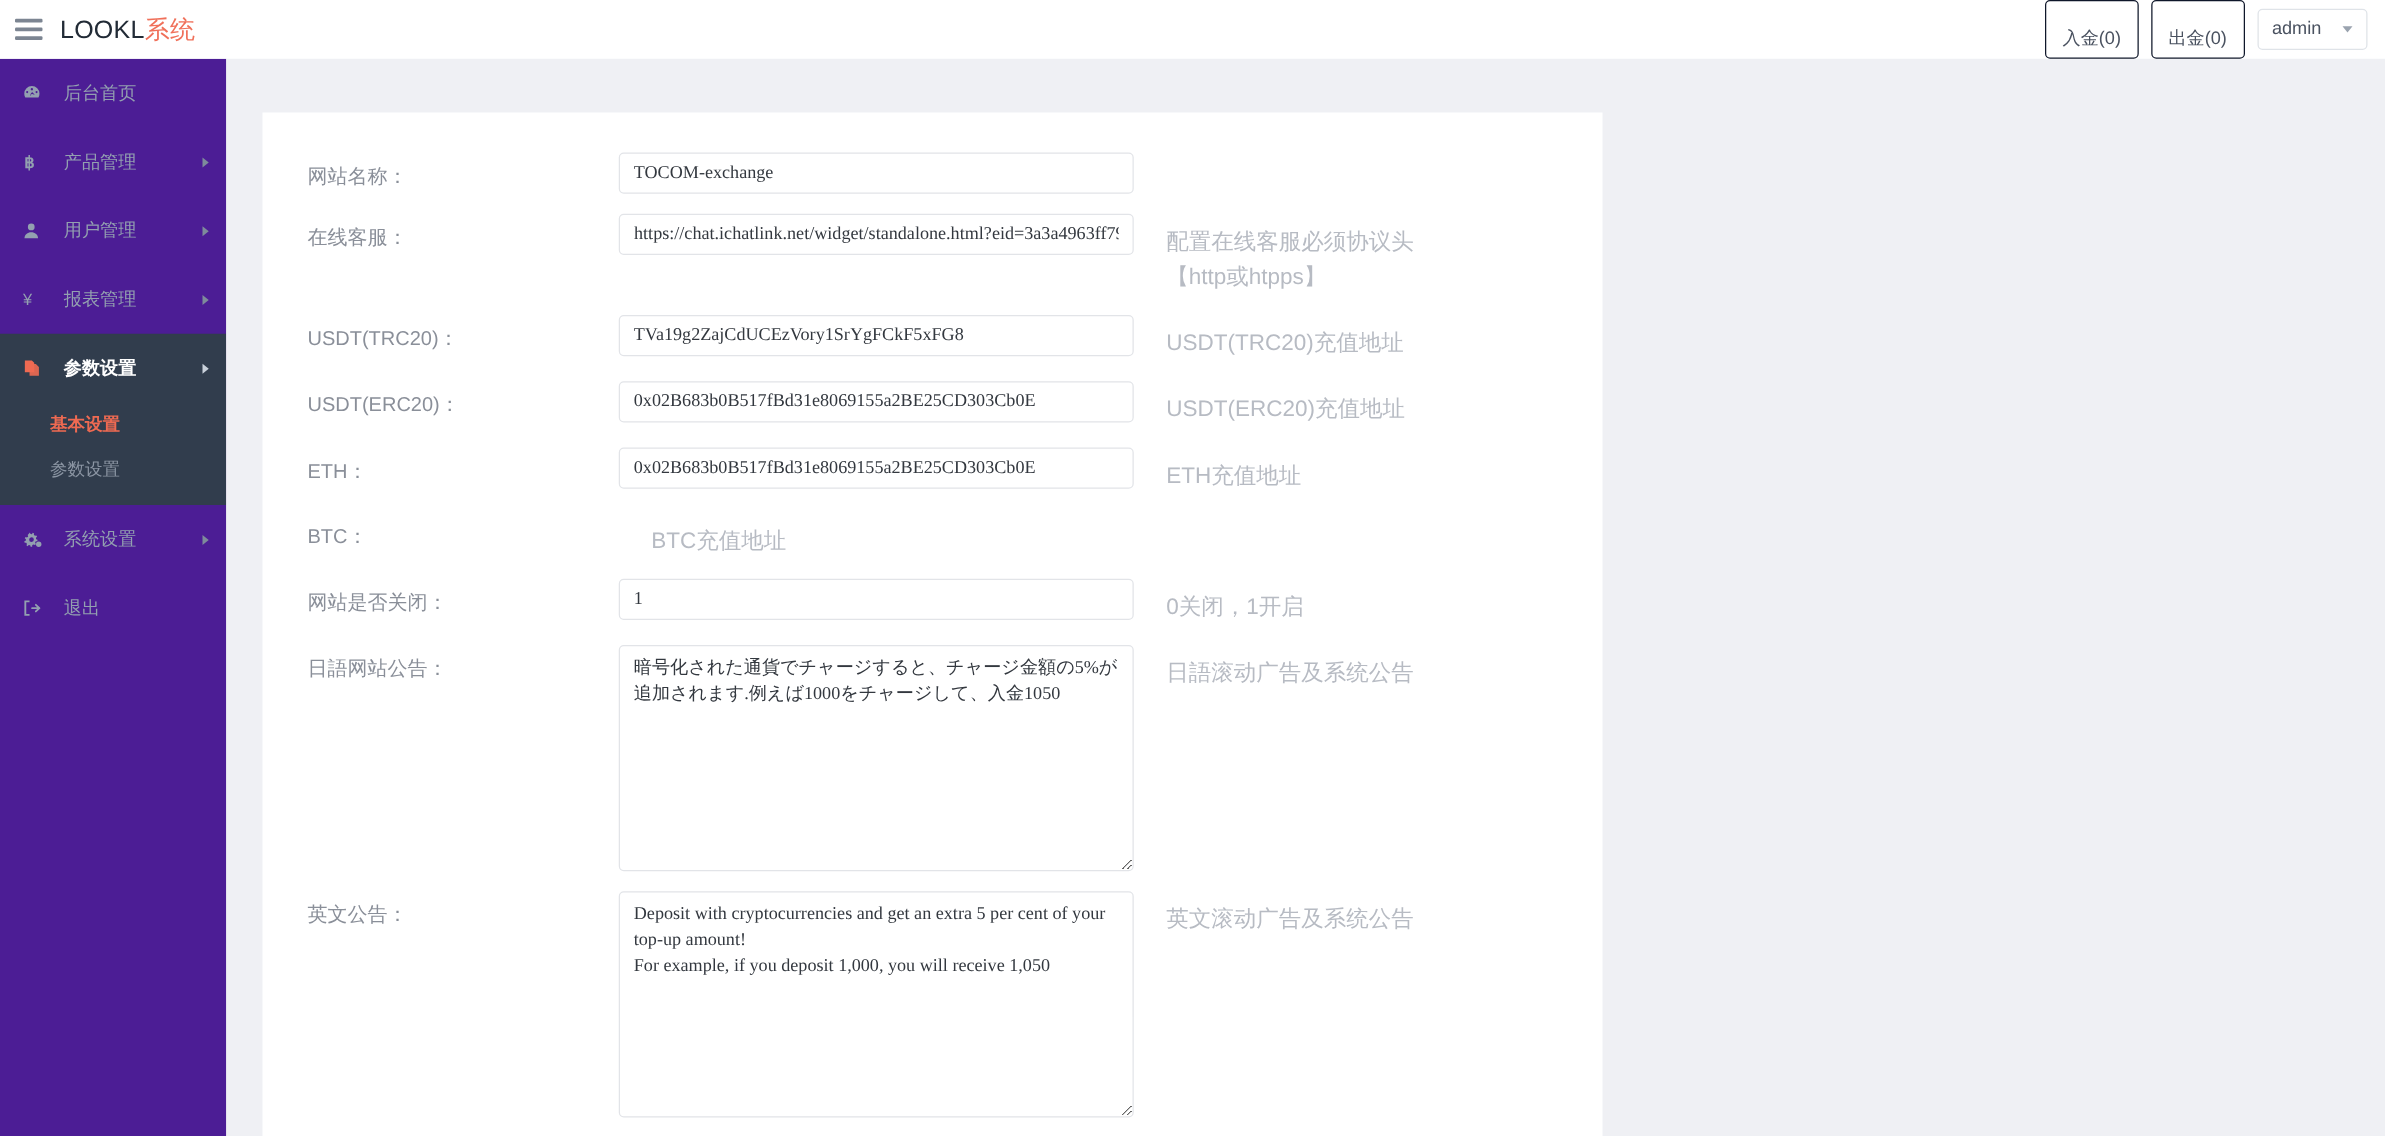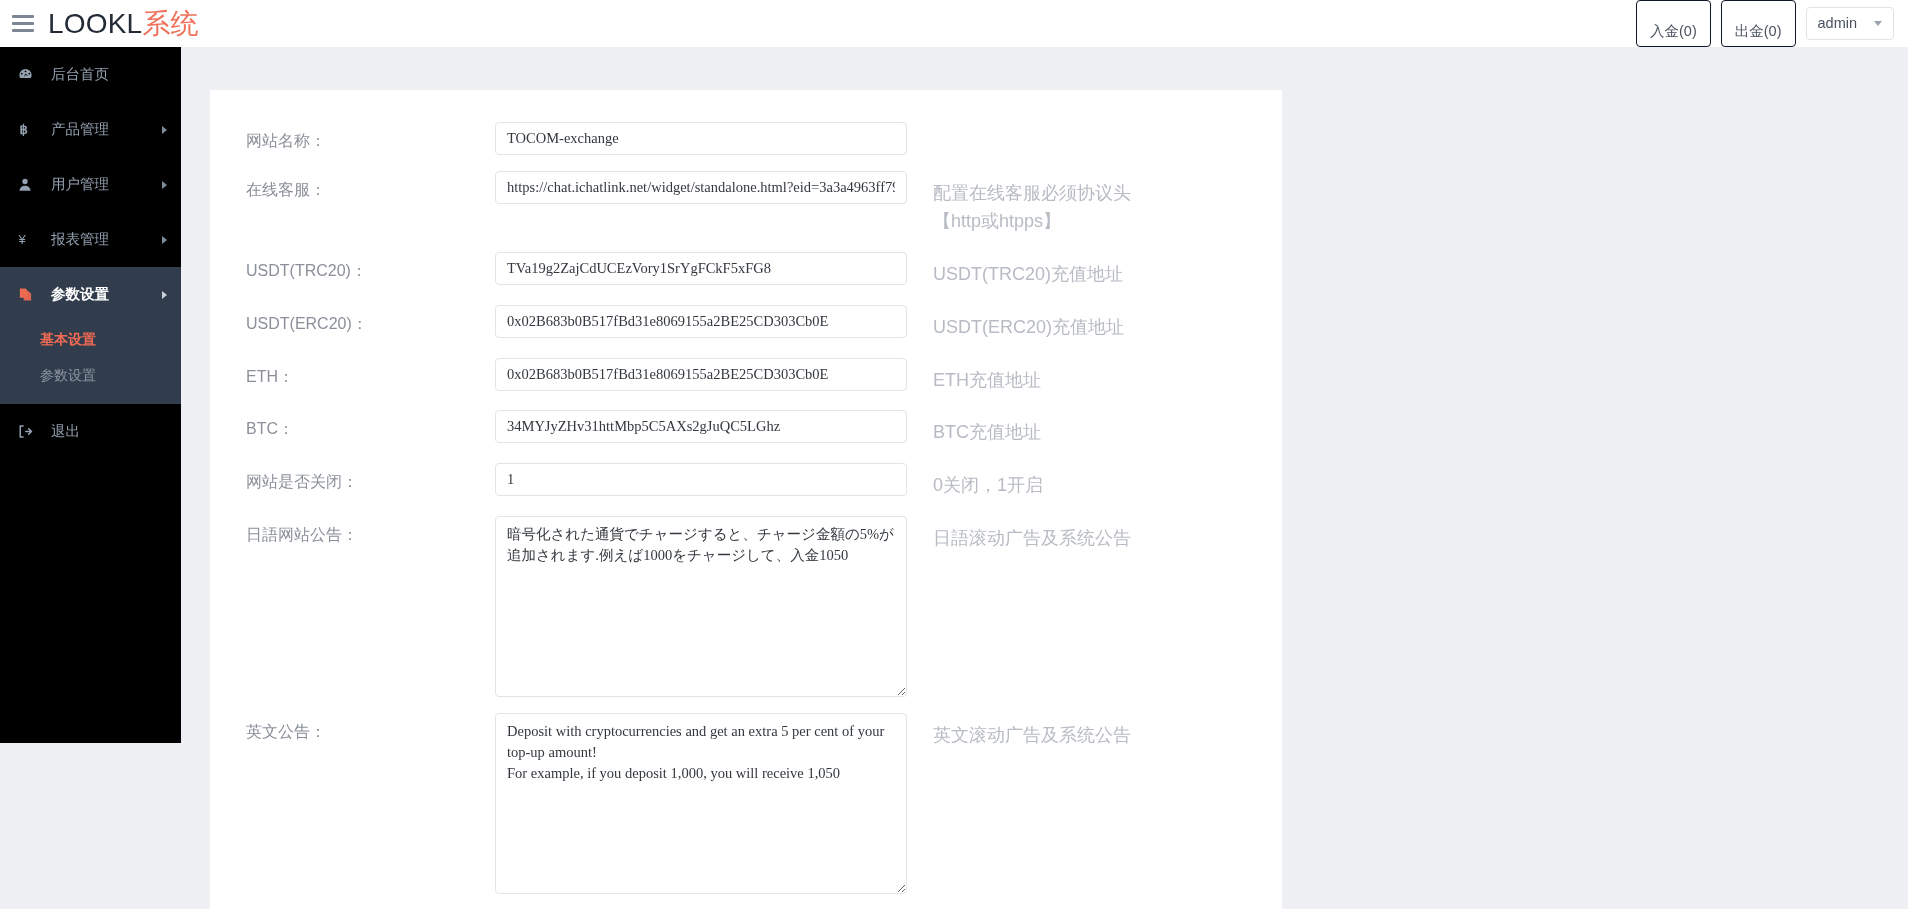--- a/index.html
+++ b/index.html
@@ -20,21 +20,21 @@
     z-index: 20;
   }
   .hamburger {
     width: 22px; height: 17px;
     margin-left: 12px; margin-right: 14px;
     display: flex; flex-direction: column; justify-content: space-between;
     cursor: pointer;
   }
   .hamburger span { display: block; height: 2.6px; background: #7c8592; border-radius: 1px; }
   .brand {
-    font-size: 28px; letter-spacing: .2px;
+    font-size: 20px; letter-spacing: .2px;
     font-weight: 400;
     white-space: nowrap;
   }
   .brand .b1 { color: #222b36; }
   .brand .b2 { color: #f0705a; }
   .header-right {
     margin-left: auto; margin-right: 14px;
     display: flex; align-items: center; gap: 10px;
   }
   .hbtn {
@@ -58,22 +58,22 @@
     width: 0; height: 0;
     border-left: 4.5px solid transparent;
     border-right: 4.5px solid transparent;
     border-top: 5px solid #9aa3af;
     display: inline-block;
   }
 
   
   .sidebar {
     position: absolute; top: 47px; left: 0;
-    width: 181px; height: 696px;
-    background: #000000;
+    width: 181px; height: 862px;
+    background: #4c1d95;
     overflow: hidden;
   }
   .nav-item {
     display: flex; align-items: center;
     height: 55px;
     padding-left: 18px; padding-right: 14px;
     color: #93a0b0;
     font-size: 14.5px;
     cursor: pointer;
     position: relative;
@@ -259,20 +259,32 @@
       </span>
       <span class="lbl">参数设置</span>
       <span class="arrow"></span>
     </div>
     <div class="submenu">
       <div class="sub-item sel">基本设置</div>
       <div class="sub-item">参数设置</div>
     </div>
   </div>
 
+  <div>
+    <div class="nav-item">
+      <span class="ico">
+        <svg width="16" height="15" viewBox="0 0 17 16" fill="currentColor">
+            <path d="M6.3 2.2l.5 1.2 1.3.2.5-1.2 1.3.5-.3 1.2 1 .9 1.2-.4.6 1.2-1 .8.2 1.3 1.2.4-.2 1.3-1.3.1-.6 1.2.8 1-.9 1-1.1-.6-1.2.6-.1 1.3-1.3.1-.4-1.2-1.3-.3-.8 1-1.1-.7.5-1.2-.7-1.1-1.3.1-.3-1.3 1.2-.5.2-1.3-1-.8.7-1.1 1.2.5 1-.9-.4-1.2zm1.3 4a2 2 0 1 0 .1 4 2 2 0 0 0-.1-4z"></path>
+            <circle cx="13.8" cy="12.2" r="2.3"></circle>
+          </svg>
+      </span>
+      <span class="lbl">系统设置</span>
+      <span class="arrow"></span>
+    </div>
+  </div>
 
   <div>
     <div class="nav-item">
       <span class="ico">
         <svg width="15" height="15" viewBox="0 0 16 16" fill="none" stroke="currentColor" stroke-width="1.6">
             <path d="M6 2.2H2.4v11.6H6"></path>
             <path d="M8.2 8h6.2M11.4 5.2L14.4 8l-3 2.8" stroke-linecap="round" stroke-linejoin="round"></path>
           </svg>
       </span>
       <span class="lbl">退出</span>
@@ -319,23 +331,20 @@
     <div class="form-row">
       <div class="form-label">ETH：</div>
       <div class="field-wrap">
         <input class="txt" type="text" value="0x02B683b0B517fBd31e8069155a2BE25CD303Cb0E" style="">
       </div>
       <div class="hint">ETH充值地址</div>
     </div>
 
     <div class="form-row">
       <div class="form-label">BTC：</div>
-      <div class="field-wrap">
-        <input class="txt" type="text" value="34MYJyZHv31httMbp5C5AXs2gJuQC5LGhz" style="">
-      </div>
       <div class="hint">BTC充值地址</div>
     </div>
 
     <div class="form-row">
       <div class="form-label">网站是否关闭：</div>
       <div class="field-wrap">
         <input class="txt" type="text" value="1" style="">
       </div>
       <div class="hint">0关闭，1开启</div>
     </div>

